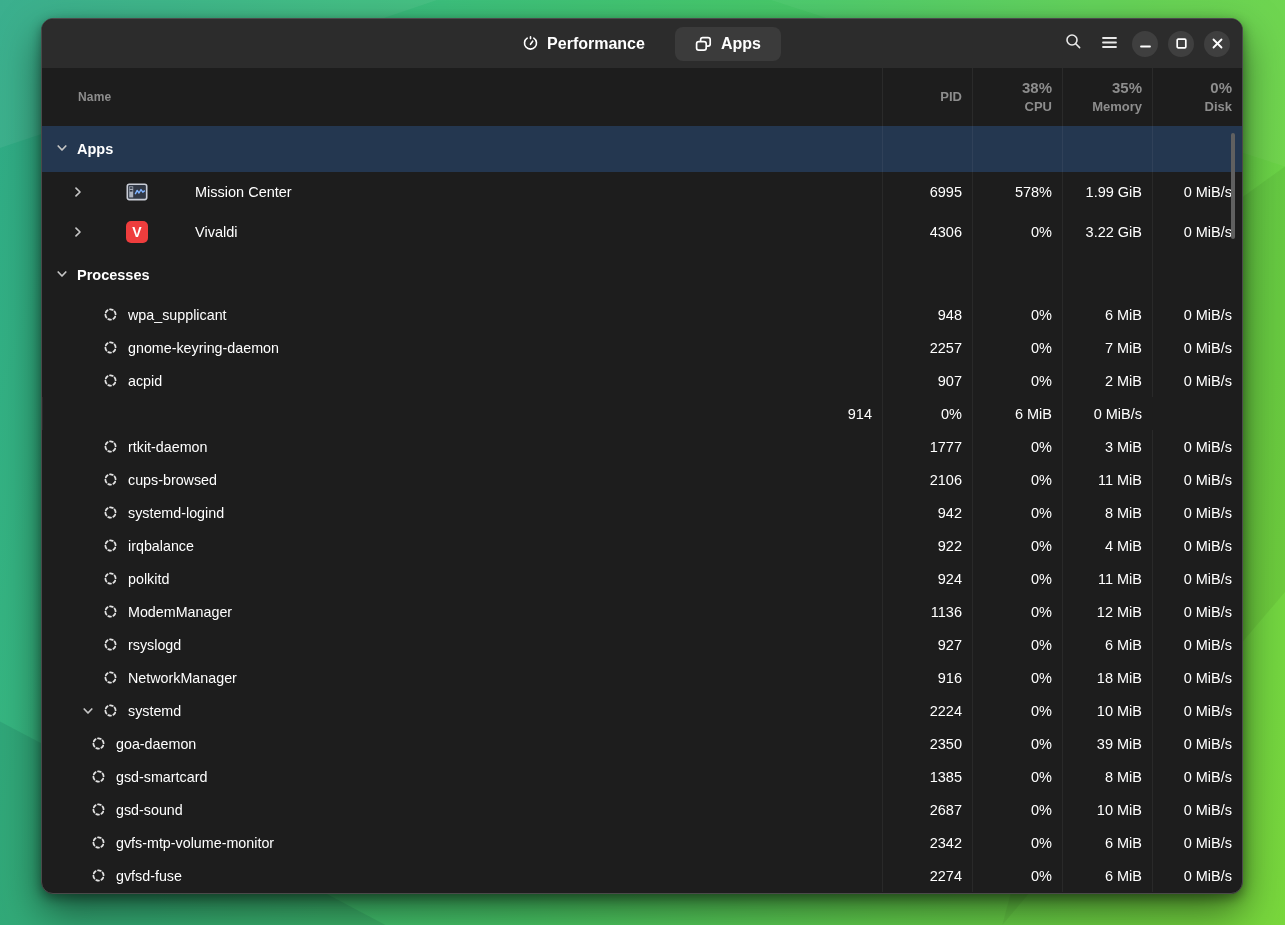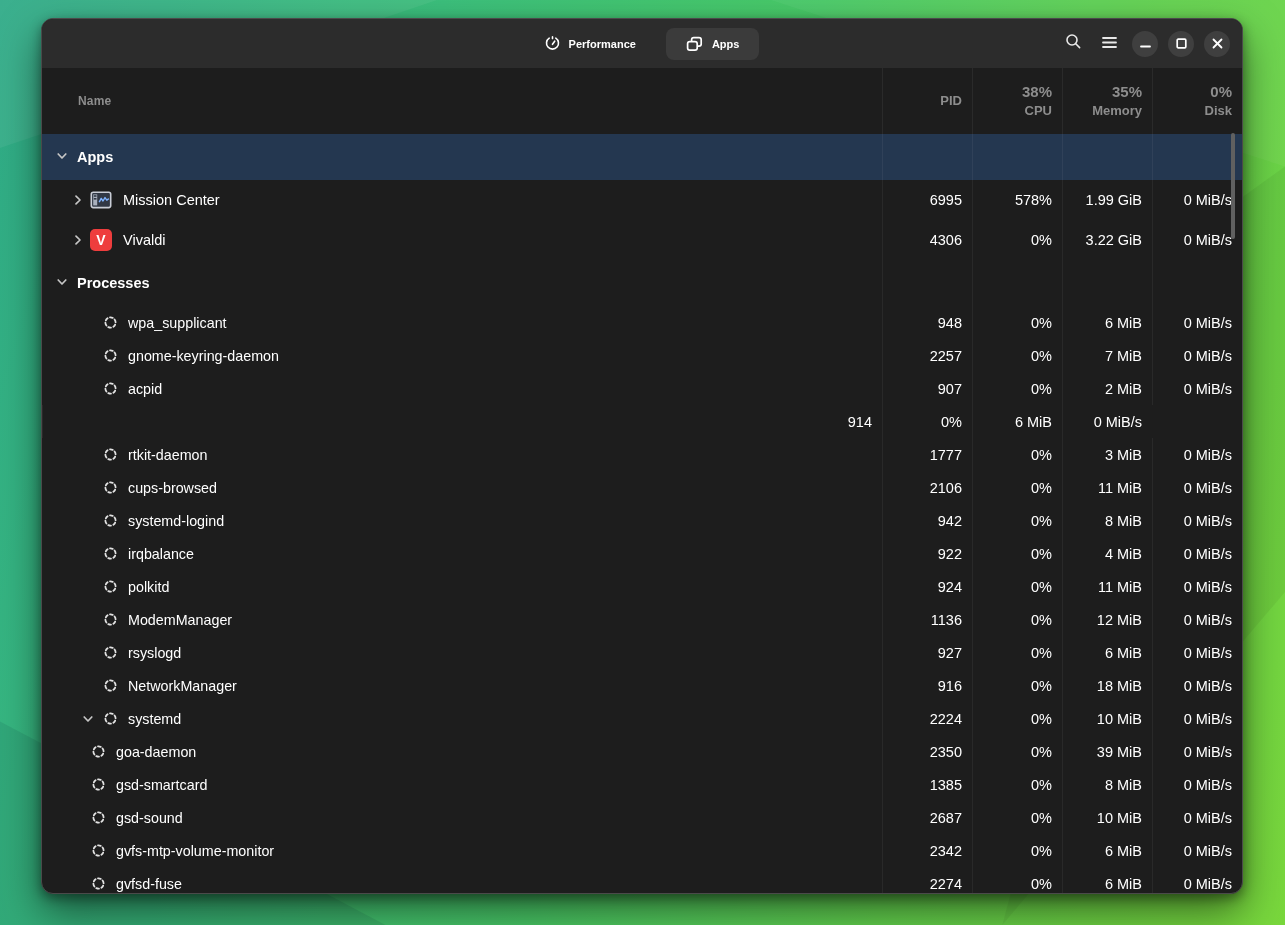--- a/index.html
+++ b/index.html
@@ -21,32 +21,32 @@
     background:#1d1d1d; border:1px solid #4a4a4a; border-radius:12px;
     box-shadow:0 18px 40px rgba(0,0,0,0.5), 0 4px 12px rgba(0,0,0,0.4);
     overflow:hidden;
   }
 
   
   .titlebar { height:49px; background:#2c2c2c; position:relative;
     display:flex; align-items:center; justify-content:center; }
   .tabs { display:flex; align-items:center; gap:10px; }
   .tab { display:flex; align-items:center; gap:9px; color:#ffffff;
-    font-weight:bold; font-size:11px; padding:8px 20px; border-radius:8px; cursor:default; }
+    font-weight:bold; font-size:16px; padding:8px 20px; border-radius:8px; cursor:default; }
   .tab.active { background:#3b3b3b; }
   .tab .ticon { display:flex; align-items:center; }
   .tb-right { position:absolute; right:12px; top:0; height:100%;
     display:flex; align-items:center; gap:10px; }
   .flat-btn { width:26px; height:26px; display:flex; align-items:center; justify-content:center; }
   .circle-btn { width:26px; height:26px; border-radius:50%; background:#3f3f3f;
     display:flex; align-items:center; justify-content:center; }
   .circle-btn:first-of-type { margin-left:8px; }
 
   
-  .cols-header { height:66px; background:#1d1d1d; display:grid;
+  .cols-header { height:58px; background:#1d1d1d; display:grid;
     grid-template-columns:1fr 90px 90px 90px 90px; color:#8d8d8d; }
   .h-name { display:flex; align-items:center; padding-left:36px;
     font-size:12px; font-weight:bold; letter-spacing:0.2px; }
   .h-num { border-left:1px solid rgba(255,255,255,0.06); display:flex;
     flex-direction:column; align-items:flex-end; justify-content:center;
     padding-right:10px; }
   .h-stat { font-size:15px; font-weight:bold; line-height:1.45; }
   .h-label { font-size:13px; font-weight:bold; line-height:1.45; }
 
   
@@ -56,21 +56,21 @@
     align-items:center; justify-content:flex-end; padding-right:10px;
     color:#ffffff; font-size:14.5px; }
   .name-cell { display:flex; align-items:center; color:#ffffff; overflow:hidden; white-space:nowrap; }
 
   .section-row { height:46px; }
   .section-row.highlight { background:#243750; }
   .section-row .name-cell { padding-left:14px; gap:9px; }
   .section-label { font-weight:bold; font-size:14.5px; }
 
   .app-row { height:40px; }
-  .app-row .name-cell { padding-left:30px; }
+  .app-row .name-cell { padding-left:30px;gap:36px; }
   .app-row .expander { width:18px; display:flex; justify-content:flex-start; }
   .app-icon { width:22px; height:22px; margin-right:11px; display:flex;
     align-items:center; justify-content:center; flex:0 0 auto; }
   .vivaldi-badge { width:22px; height:22px; border-radius:5px; background:#ee3d3d;
     color:#ffffff; font-weight:bold; font-size:14px; display:flex;
     align-items:center; justify-content:center; }
   .row-label { font-size:14.5px; }
 
   .proc-row { height:33px; }
   .proc-row .name-cell.lvl0 { padding-left:40px; }

